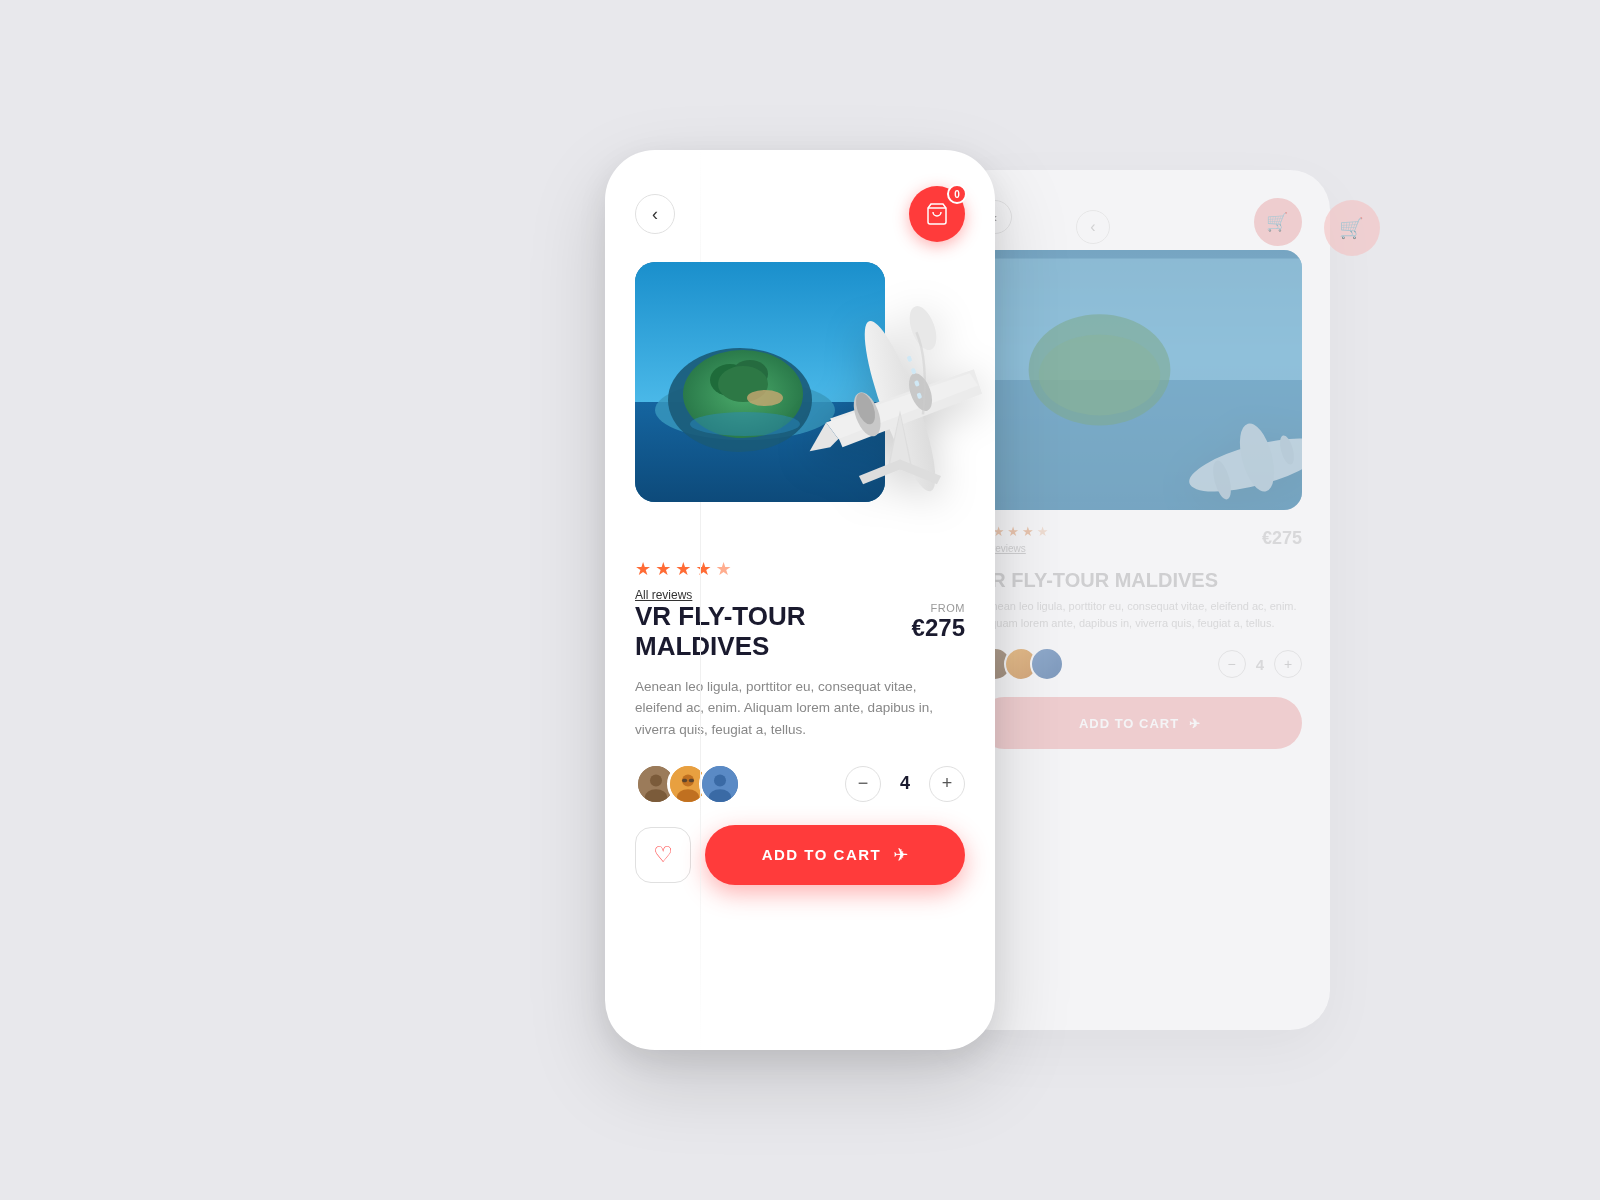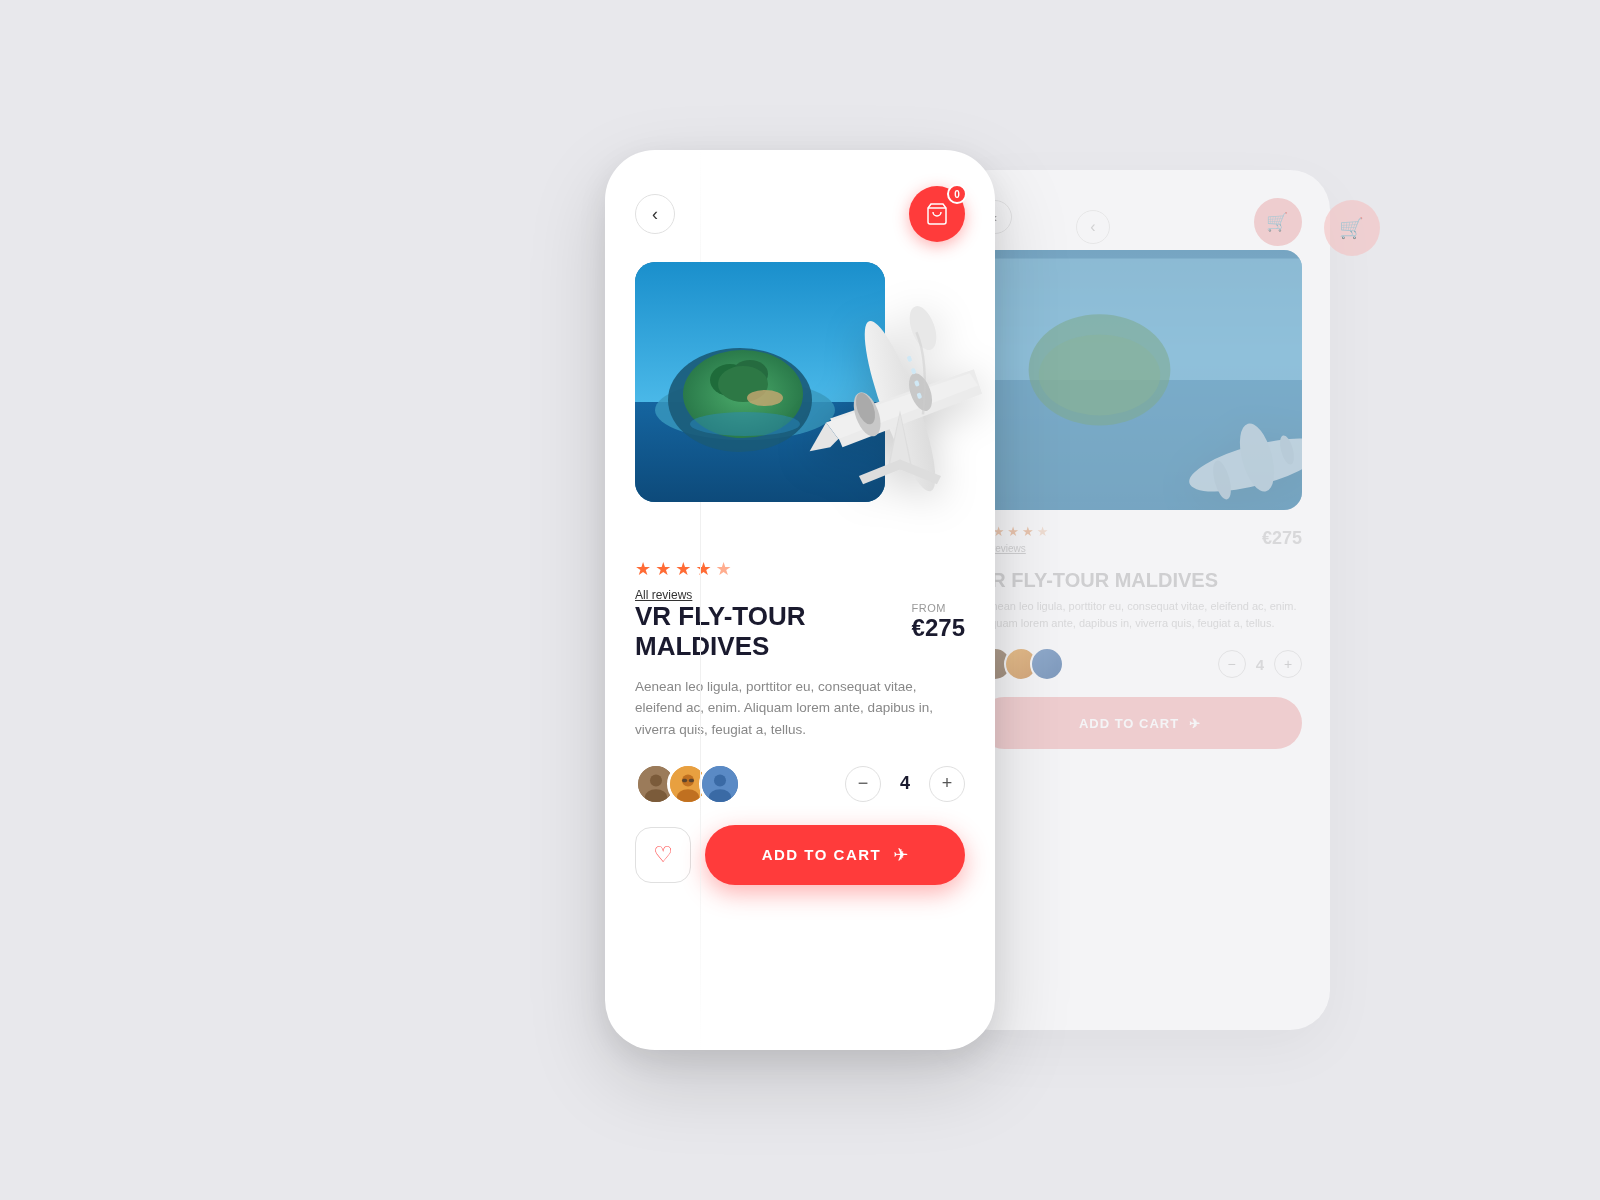--- a/index.html
+++ b/index.html
@@ -343,20 +343,21 @@
     }
 
     .product-title {
       font-size: 26px;
       font-weight: 800;
       color: #1a1a2e;
       line-height: 1.15;
     }
 
     .price-block {
+      text-align: right;
       flex-shrink: 0;
     }
 
     .price-from {
       font-size: 11px;
       color: #999;
       letter-spacing: 0.5px;
       display: block;
     }
 

